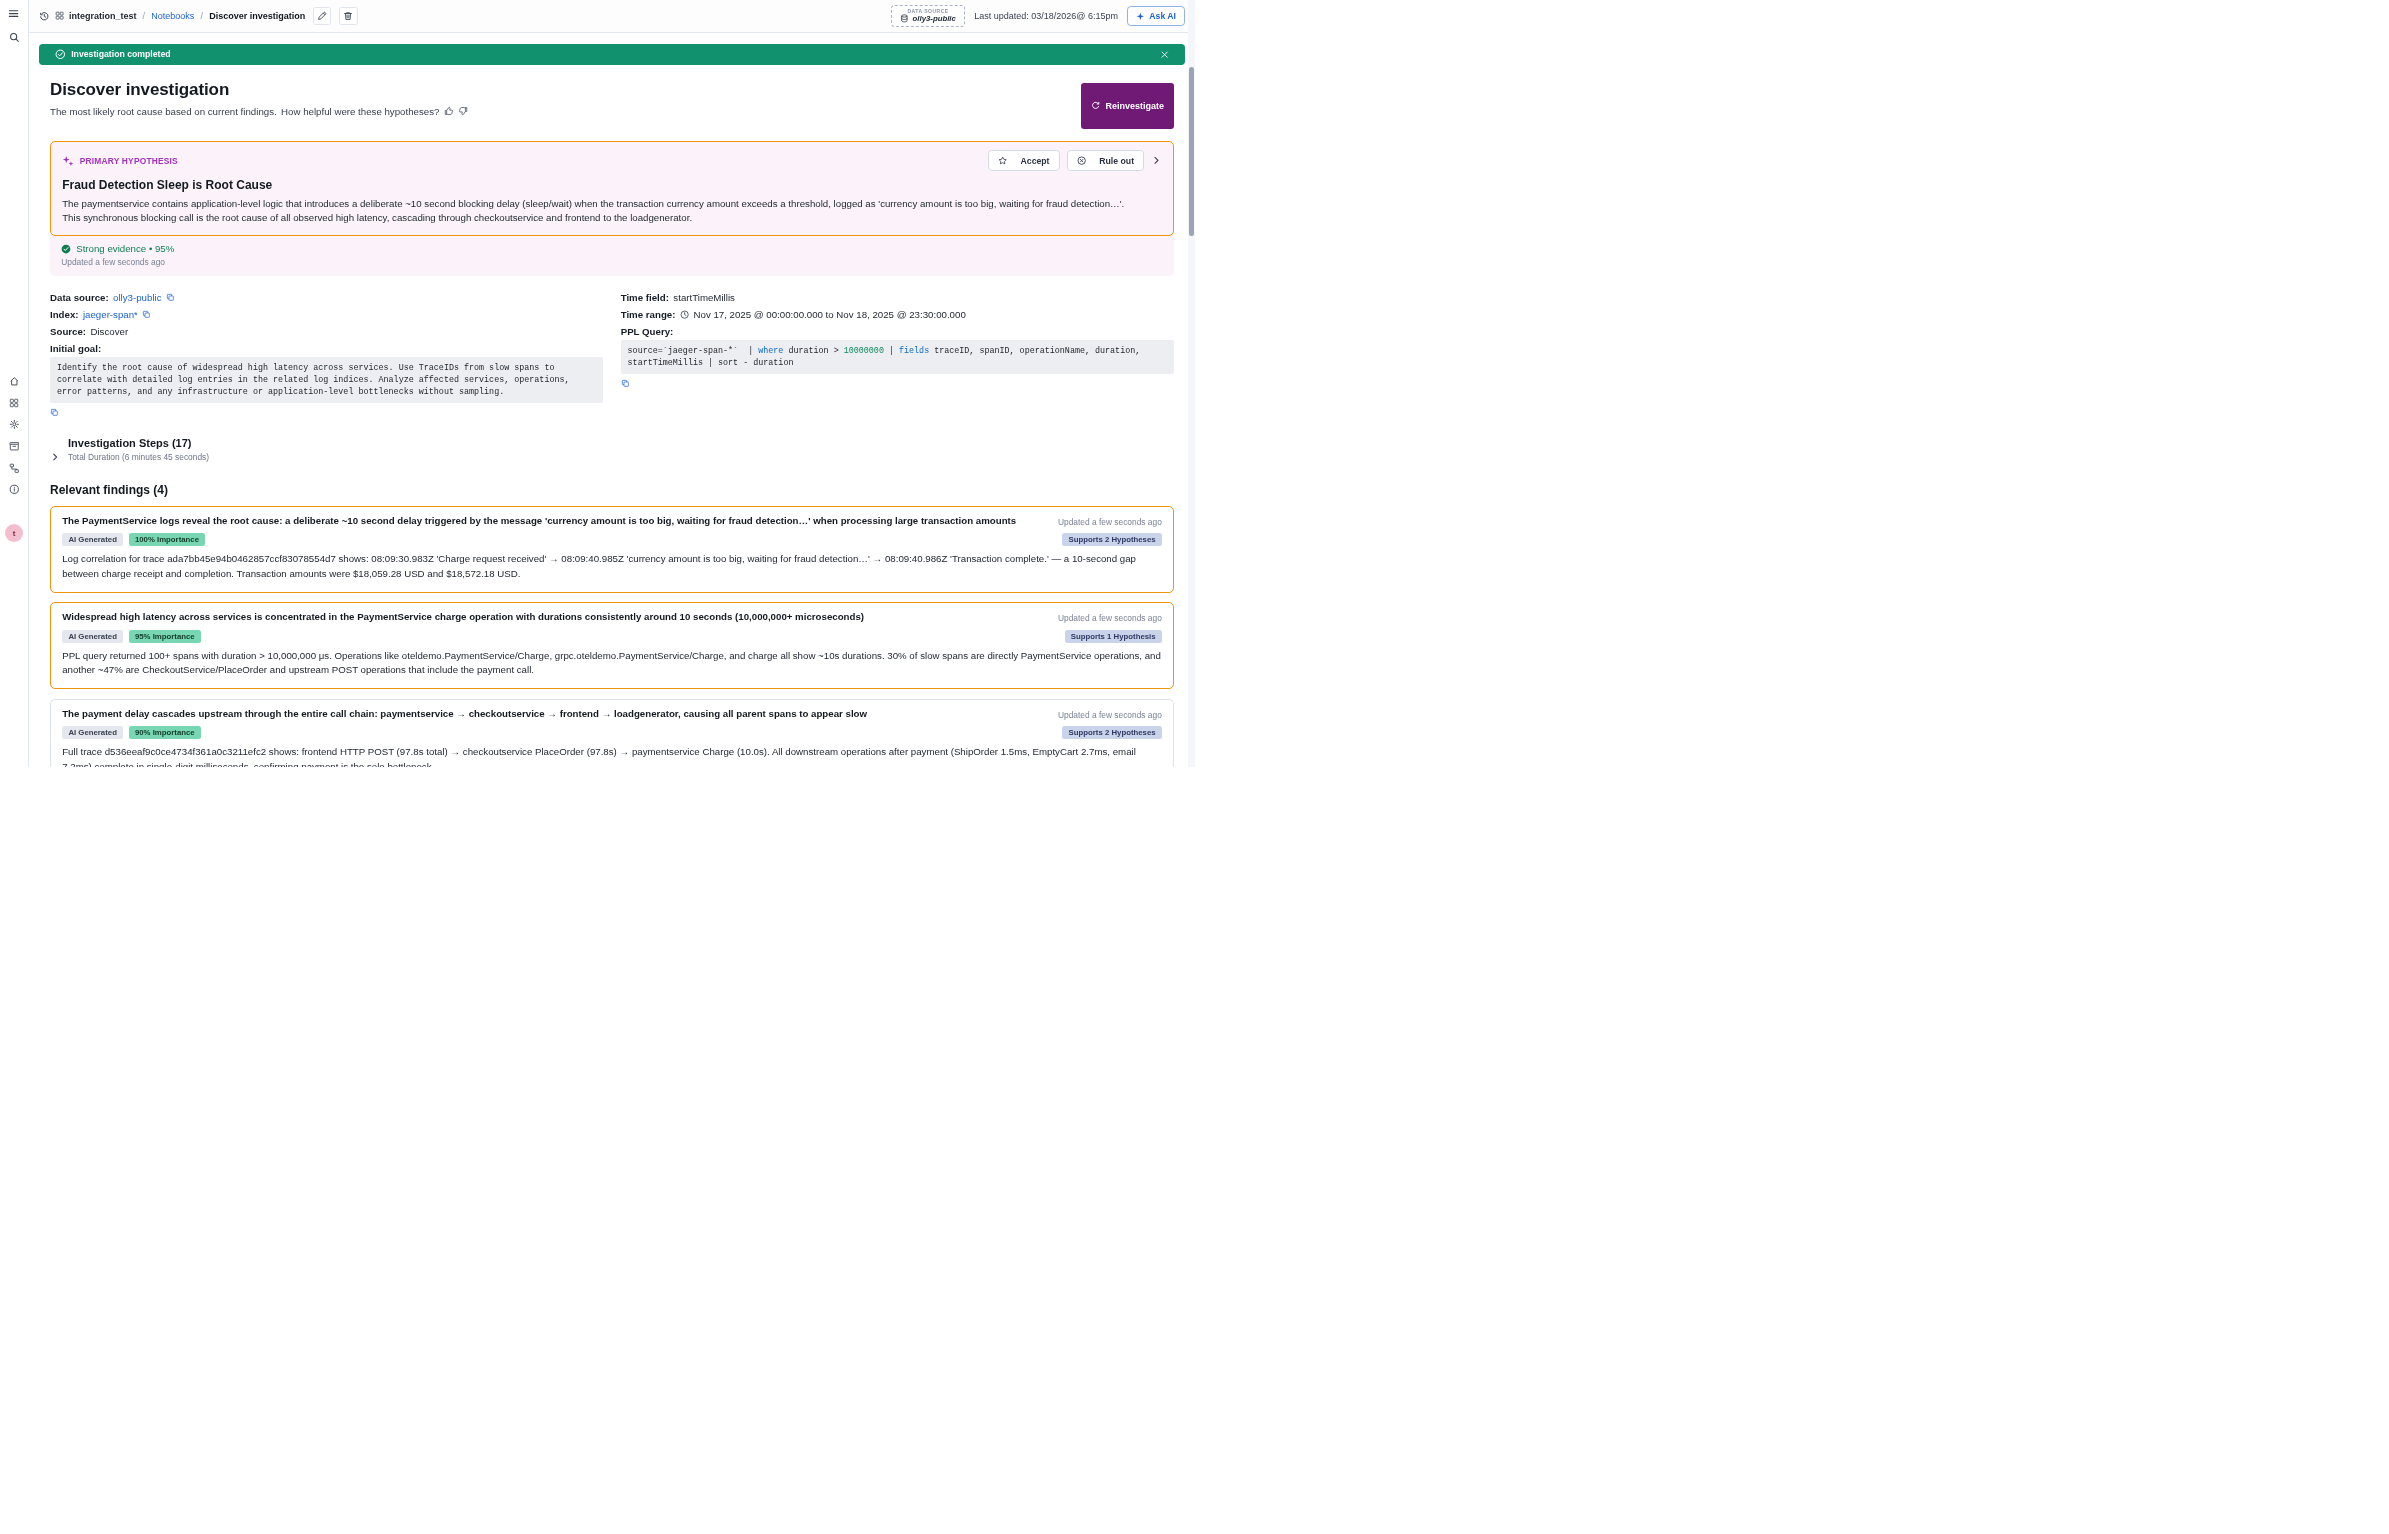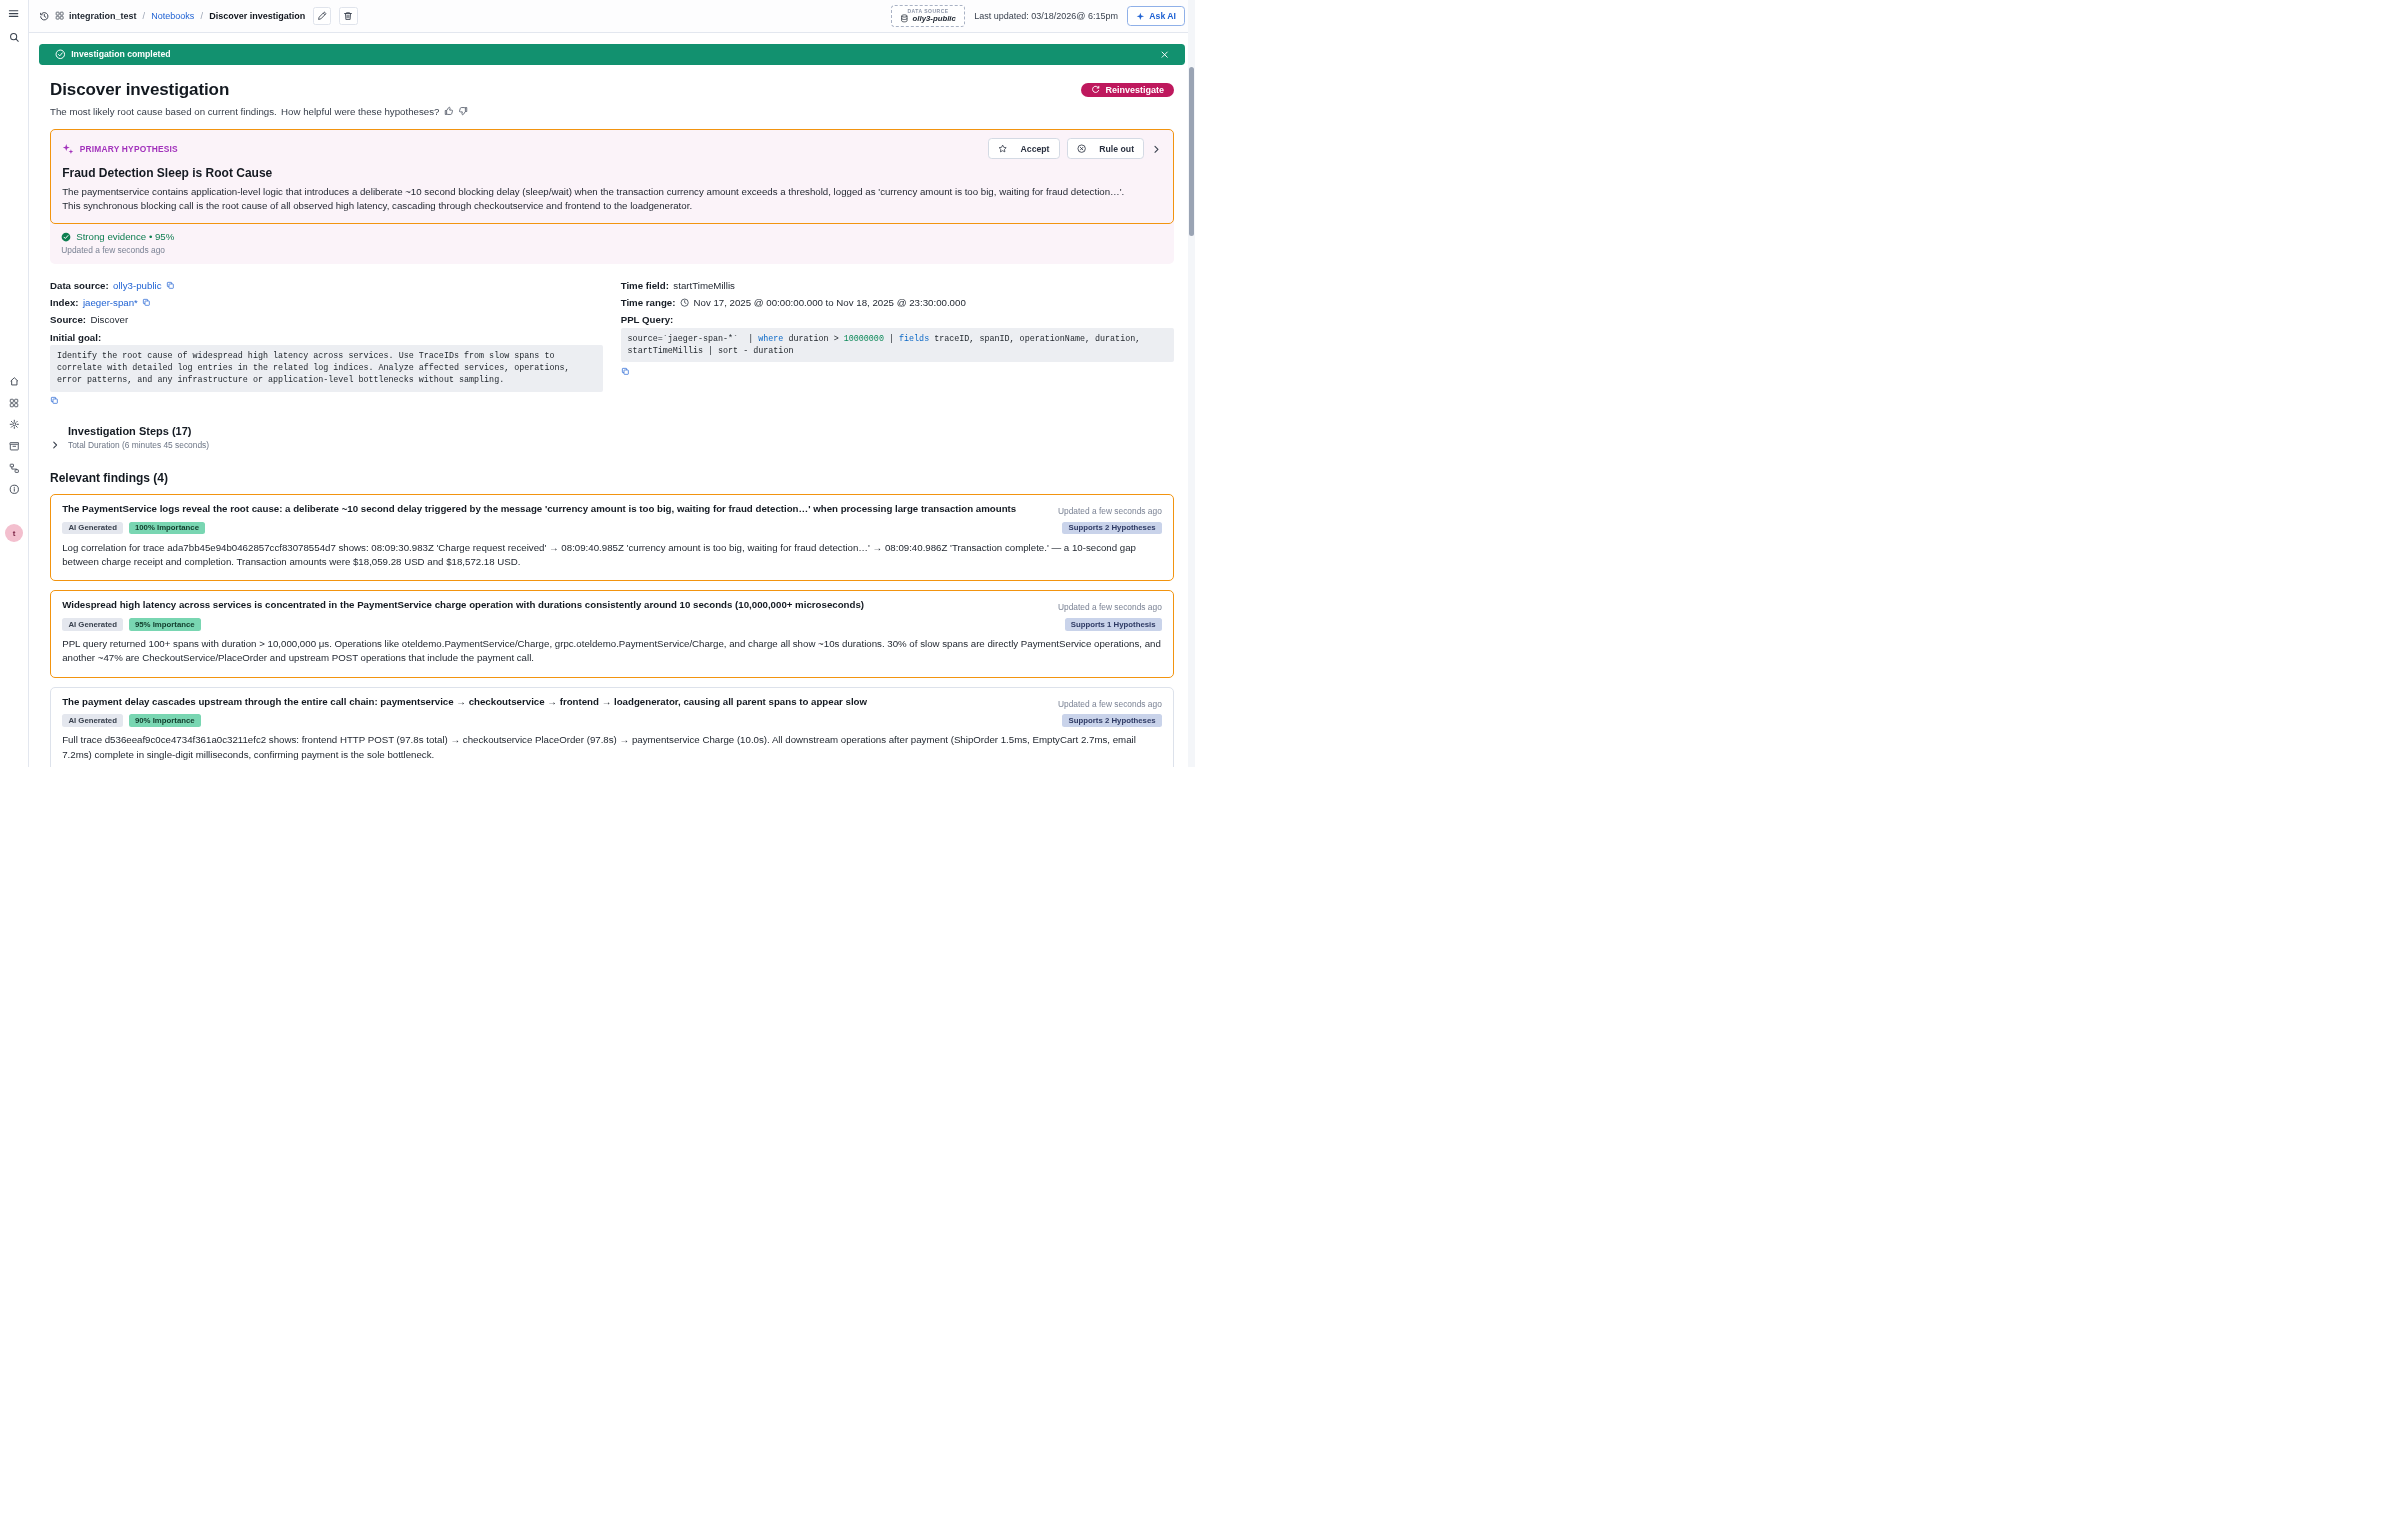--- a/index.html
+++ b/index.html
@@ -37,21 +37,21 @@
   .banner{margin:11.2px 10px 0;height:20.6px;background:#12916F;border-radius:3.7px;display:flex;align-items:center;padding:0 16px;color:#fff;gap:5.6px}
   .banner .txt{font-size:8.7px;font-weight:600}
   .banner .close{margin-left:auto;color:#fff}
 
   
   .content{padding:15.6px 21px 0}
   .page-head{display:flex;align-items:flex-start}
   .head-left h1{font-size:17px;font-weight:700;color:#131920;letter-spacing:-0.1px}
   .subtitle{margin-top:5.6px;font-size:9.7px;color:#39404C;display:flex;align-items:center;gap:4.4px}
   .subtitle .thumb{color:#4A5160;cursor:pointer}
-  .reinvest{margin-left:auto;display:flex;align-items:center;gap:5px;background:#be185d;color:#fff;border:none;border-radius:8px;padding:2px 10px;font-size:9px;font-weight:600;cursor:pointer;margin-top:2.5px}
+  .reinvest{margin-left:auto;display:flex;align-items:center;gap:5px;background:#701a75;color:#fff;border:none;border-radius:3px;padding:18px 10px;font-size:9px;font-weight:600;cursor:pointer;margin-top:2.5px}
 
   
   .hypo-region{margin-top:12.5px;background:#FBF3F9;border-radius:5px}
   .hypo-card{border:1.9px solid #F2940F;border-radius:5px;padding:8px 11.2px 10px;background:#FBF3F9}
   .hypo-top{display:flex;align-items:center;gap:5.6px}
   .hypo-tag{color:#A232BC;font-size:8.4px;font-weight:700;letter-spacing:0.2px}
   .hypo-actions{margin-left:auto;display:flex;align-items:center;gap:6.9px}
   .btn-outline{display:flex;align-items:center;gap:13px;background:#fff;border:0.6px solid #D4DAE4;border-radius:3.7px;padding:4.4px 9.3px;font-size:8.7px;font-weight:600;color:#2A3140;cursor:pointer}
   .chev-btn{background:none;border:none;color:#39414E;cursor:pointer}
   .hypo-title{margin-top:6.9px;font-size:12px;font-weight:700;color:#151A22}
@@ -75,21 +75,21 @@
   .steps{margin-top:18.7px;display:flex;gap:8px;align-items:flex-end}
   .steps .chev{color:#39414E;margin-top:1.9px}
   .steps h3{font-size:11px;font-weight:700;color:#141A22}
   .steps .dur{margin-top:2.5px;font-size:8.4px;color:#6C7585}
 
   
   .findings-h{margin-top:21px;font-size:12px;font-weight:700;color:#131920}
   .card{margin-top:9.3px;border-radius:5px;padding:8px 11.2px 10.6px;background:#fff}
   .card.hl{border:1.9px solid #F2940F}
   .card.plain{border:0.6px solid #DDE2EB}
-  .card-top{display:flex;gap:15px;align-items:flex-end}
+  .card-top{display:flex;gap:15px;align-items:center}
   .card-title{flex:1;font-size:9.7px;font-weight:700;color:#141A22;line-height:1.32}
   .card-upd{flex-shrink:0;font-size:8.4px;color:#7A8294;white-space:nowrap;margin-top:1.2px}
   .badges{display:flex;gap:5.6px;margin-top:5.6px;align-items:center}
   .pill{font-size:7.8px;font-weight:700;padding:1.9px 6.2px;border-radius:2.5px;white-space:nowrap}
   .pill.ai{background:#E4E7EE;color:#39414E}
   .pill.imp{background:#79D6B2;color:#103B2B}
   .pill.sup{margin-left:auto;background:#C9D3EA;color:#2E3A64}
   .card-body{margin-top:6.2px;font-size:9.7px;line-height:1.5;color:#232932}
 
   

